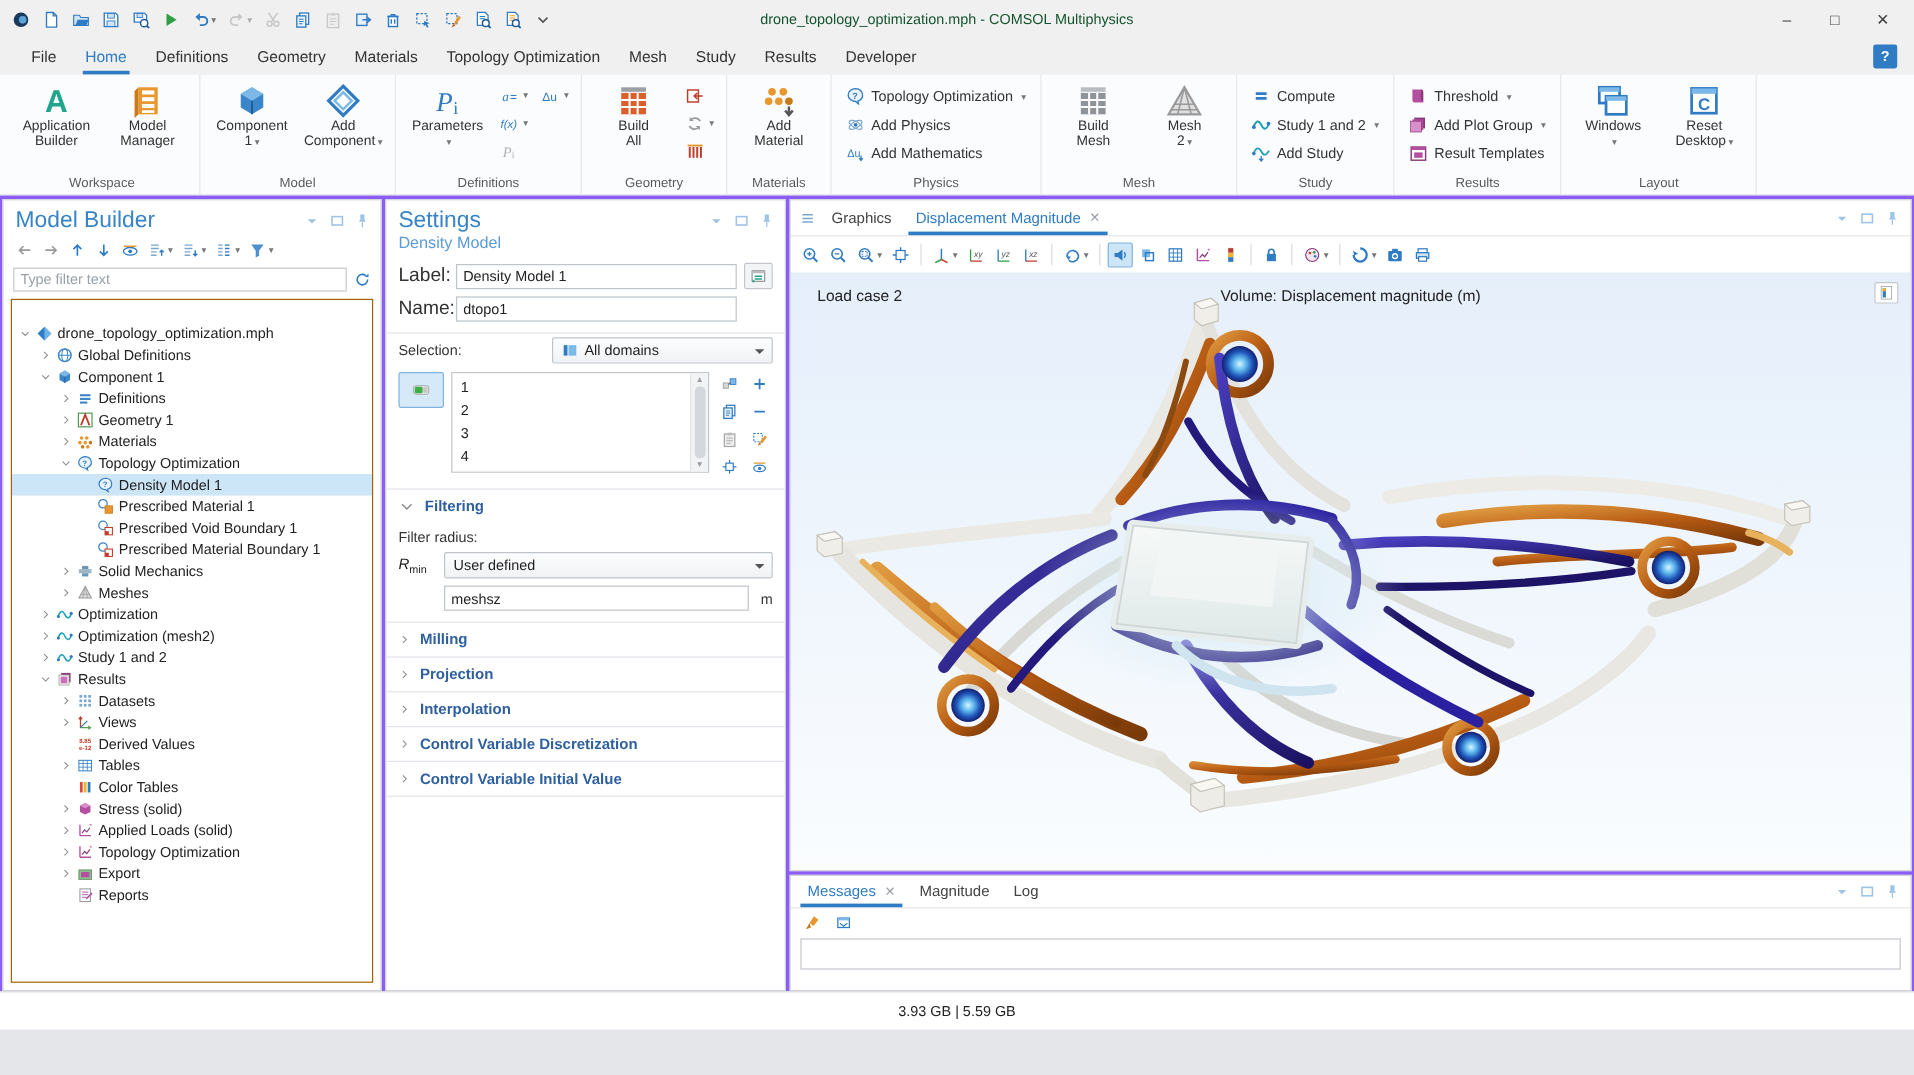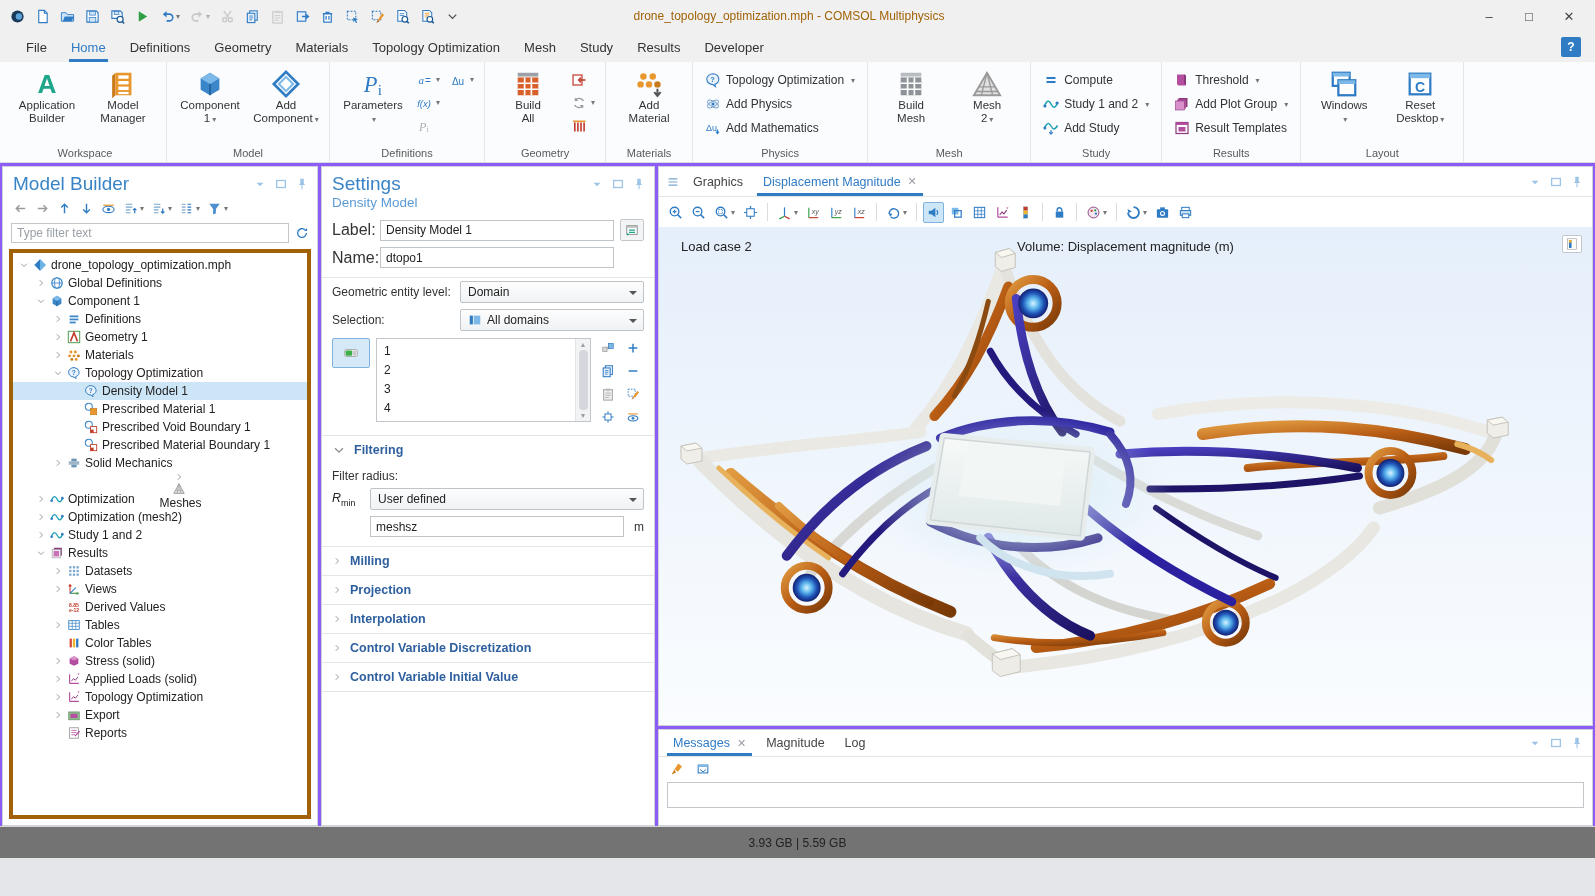--- a/index.html
+++ b/index.html
@@ -6,21 +6,21 @@
   html,body { width:1595px; height:896px; overflow:hidden; background:#e4e6e9;
     font-family:"Liberation Sans",sans-serif; font-size:12px; color:#333; }
   svg { display:block; }
 
   
   .titlebar { height:32px; background:#f0f0f0; display:flex; align-items:center; padding:0 6px; position:relative; }
   .qat { display:flex; align-items:center; gap:2px; }
   .qat-btn { display:flex; align-items:center; padding:3px 4px; border-radius:3px; }
   .qat-btn .dd { font-size:8px; color:#777; margin-left:1px; }
   .qat-btn.disabled { opacity:.55; }
-  .win-title { position:absolute; left:0; right:17px; text-align:center; color:#a16207; font-size:12px; pointer-events:none; }
+  .win-title { position:absolute; left:0; right:17px; text-align:center; color:#14532d; font-size:12px; pointer-events:none; }
   .win-controls { margin-left:auto; display:flex; z-index:2; }
   .win-ctl { width:40px; height:28px; display:flex; align-items:center; justify-content:center; color:#444; font-size:13px; }
 
   
   .menubar { height:30px; background:#f0f0f0; display:flex; align-items:stretch; padding:0 14px; position:relative; }
   .menu-tab { padding:0 12px; display:flex; align-items:center; color:#333; font-size:13px; position:relative; cursor:default; }
   .menu-tab.active { color:#2f7bc4; }
   .menu-tab.active::after { content:""; position:absolute; left:10px; right:10px; bottom:0; height:3px; background:#2f7bc4; }
   .help-btn { margin-left:auto; align-self:center; width:20px; height:20px; background:#2f7bc4; color:#fff;
     display:flex; align-items:center; justify-content:center; border-radius:2px; font-weight:bold; }
@@ -53,21 +53,21 @@
   .panel-hdr-icons { margin-left:auto; display:flex; gap:7px; align-items:center; }
   .panel-hdr-icons span { display:flex; }
 
   
   .mb-toolbar { display:flex; align-items:center; gap:3px; padding:4px 8px 2px 8px; }
   .mb-tb-btn { display:flex; align-items:center; padding:2px; border-radius:2px; }
   .mb-filter-row { display:flex; align-items:center; gap:6px; padding:3px 8px 4px 8px; }
   .mb-filter { flex:1; height:20px; border:1px solid #c3c7cc; padding:0 5px; font-size:12px; color:#333;
     font-family:"Liberation Sans",sans-serif; }
   .mb-filter::placeholder { color:#9aa0a6; }
-  .tree-box { flex:1; border:4px solid #a16207; margin:2px 6px 6px 6px; overflow:hidden; background:#fff; padding-top:3px; }
+  .tree-box { flex:1; border:1px solid #a16207; margin:2px 6px 6px 6px; overflow:hidden; background:#fff; padding-top:19px; }
   .tree-row { height:18px; display:flex; align-items:center; white-space:nowrap; cursor:default; }
   .tree-row.selected { background:#cde6f7; }
   .tw { width:14px; display:flex; justify-content:center; flex:none; }
   .ticon { width:17px; display:flex; justify-content:center; flex:none; }
   .tlabel { font-size:12px; color:#222; padding-left:3px; }
 
   
   .settings-sub { font-size:13.5px; color:#5b9bd5; padding:0 10px 6px 10px; }
   .set-body { flex:1; overflow:hidden; }
   .frow { display:flex; align-items:center; padding:3px 10px; gap:6px; }
@@ -118,21 +118,21 @@
   .anno-load { position:absolute; left:22px; top:12px; font-size:13px; color:#222; }
   .anno-title { position:absolute; left:0; right:0; top:12px; text-align:center; font-size:13px; color:#222; }
   .legend-btn { position:absolute; right:10px; top:8px; width:20px; height:18px; border:1px solid #c3c7cc;
     background:#fff; border-radius:2px; display:flex; align-items:center; justify-content:center; }
 
   
   .msg-toolbar { display:flex; align-items:center; gap:6px; padding:2px 8px; }
   .msg-input { margin:1px 8px 6px 8px; height:26px; border:1px solid #c3c7cc; background:#fff; }
 
   
-  .statusbar { height:32px; background:#737373; border-top:1px solid #d5d8db; display:flex; align-items:center; justify-content:center; }
+  .statusbar { height:32px; background:#ffffff; border-top:1px solid #d5d8db; display:flex; align-items:center; justify-content:center; }
   .status-mem { font-size:12px; color:#222; }
 </style>
 </head>
 <body>
 
 <div class="titlebar">
   <div class="qat" id="qat">
       <span class="qat-btn">
         <span>
           <svg viewBox="0 0 16 16" width="15" height="15" aria-hidden="true">
@@ -916,21 +916,21 @@
           </span>
           <span class="ticon">
             <svg viewBox="0 0 16 16" width="14" height="14" aria-hidden="true">
               <rect x="2" y="6" width="12" height="4" fill="#9fb6c8"></rect>
               <rect x="5" y="3" width="6" height="3" fill="#6d96b5"></rect>
               <rect x="5" y="10" width="6" height="3" fill="#6d96b5"></rect>
             </svg>
           </span>
           <span class="tlabel">Solid Mechanics</span>
         </div>
-        <div class="tree-row" style="padding-left: 38px; flex-direction: column;">
+        <div class="tree-row" style="padding-left: 38px;">
           <span class="tw">
             <svg viewBox="0 0 16 16" width="10" height="10" aria-hidden="true">
               <path d="M6 3.5 L10.5 8 L6 12.5" fill="none" stroke="#8a8a8a" stroke-width="1.4"></path>
             </svg>
           </span>
           <span class="ticon">
             <svg viewBox="0 0 16 16" width="14" height="14" aria-hidden="true">
               <path d="M8 2 L14 13 H2z" fill="#dcdcdc" stroke="#9a9a9a"></path>
               <path d="M8 2 L5.8 13 M8 2 L10.2 13 M4.3 9.5h7.4" stroke="#9a9a9a" stroke-width="0.7" fill="none"></path>
             </svg>
@@ -1179,26 +1179,20 @@
             </svg>
           </span>
       </div>
       <div class="frow" style="padding-right:40px;">
         <label>Name:</label>
         <input class="tinput" value="dtopo1" style="">
       </div>
 
       <div class="sec-divider"></div>
 
-      <div class="crow">
-        <span class="clabel">Geometric entity level:</span>
-        <div class="combo">
-          <span>Domain</span>
-        </div>
-      </div>
       <div class="crow">
         <span class="clabel">Selection:</span>
         <div class="combo">
           <span style="display:flex;margin-right:5px;">
               <svg viewBox="0 0 16 16" width="14" height="14" aria-hidden="true">
                 <rect x="2" y="3" width="3.6" height="10" fill="#2f7bc4"></rect>
                 <rect x="6.6" y="3" width="7.4" height="10" fill="#7cb9e8"></rect>
               </svg>
             </span>
           <span>All domains</span>

